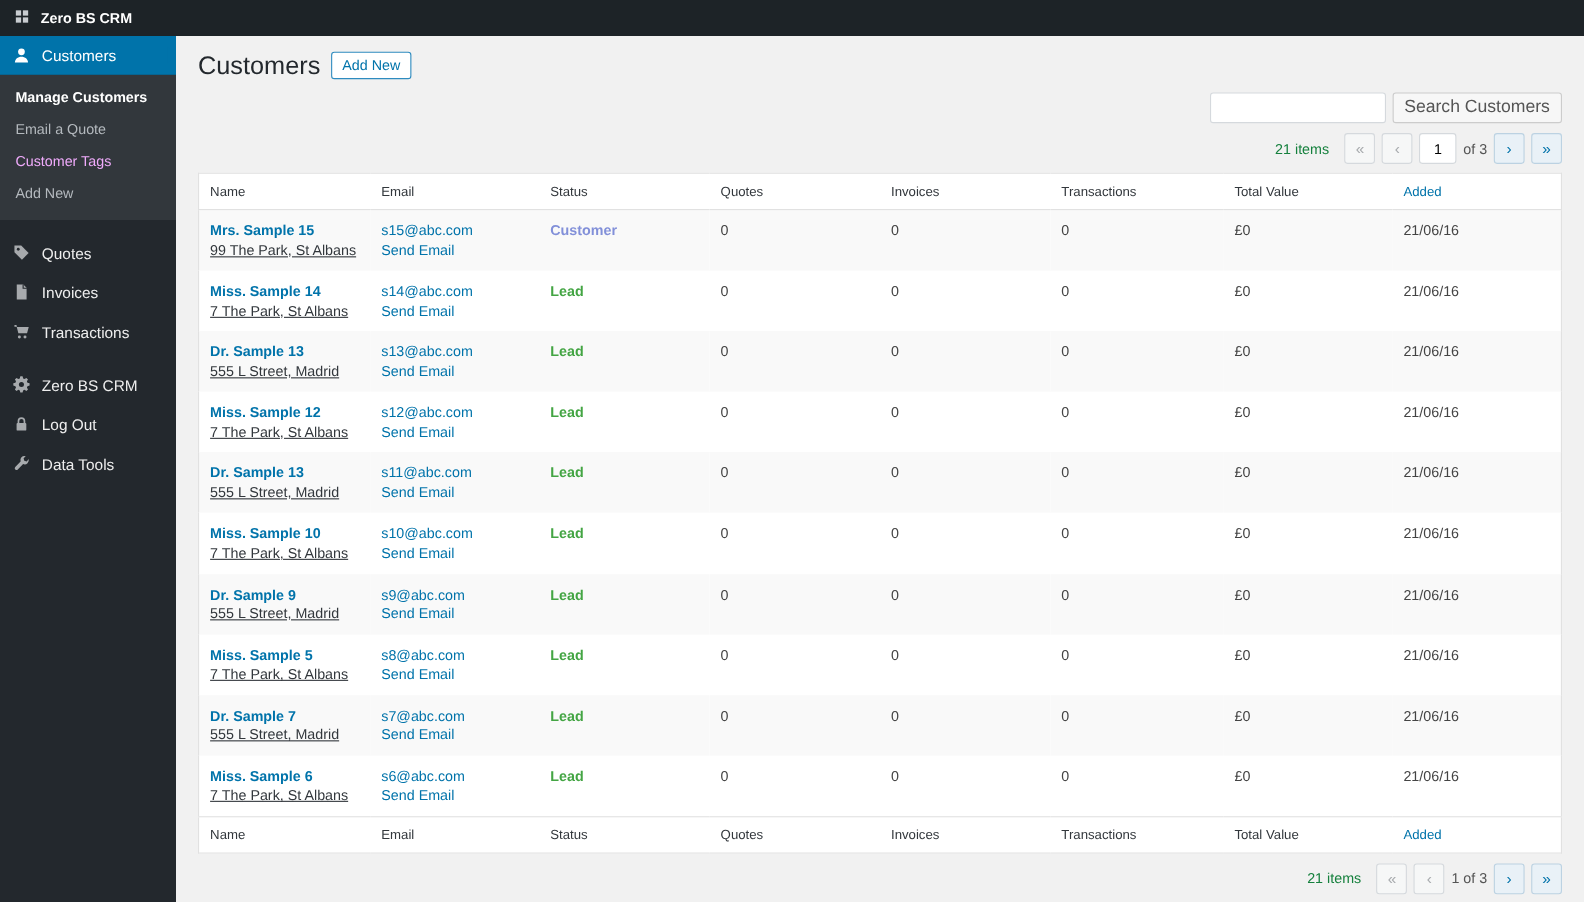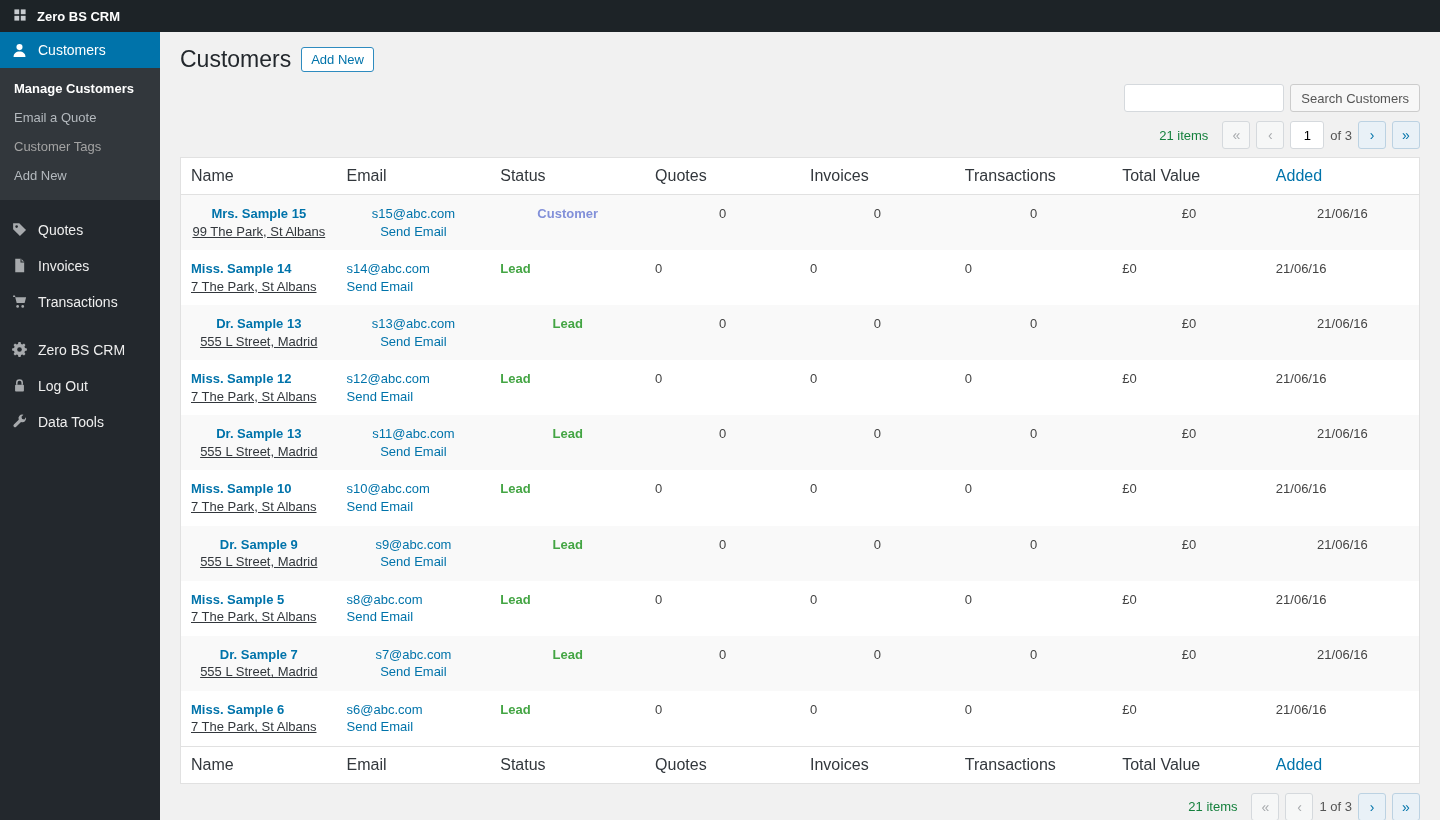--- a/index.html
+++ b/index.html
@@ -20,57 +20,57 @@
     color:#eee; font-size:14px; cursor:pointer; }
   .menu-item .mi-icon { width:20px; height:20px; margin-right:9px; color:#a7aaad; display:flex; align-items:center; justify-content:center; }
   .menu-item .mi-icon svg { width:17px; height:17px; fill:currentColor; }
   .menu-item.active { background:var(--active-menu,#0073aa); color:#fff; }
   .menu-item.active .mi-icon { color:#fff; }
   .menu-item.active::after { content:""; position:absolute; right:-8px; top:50%; margin-top:-8px;
     border:8px solid transparent; border-left-color:var(--active-menu,#0073aa); }
   .submenu { background:#32373c; padding:7px 0 9px; }
   .submenu-item { padding:6px 0 6px 14px; font-size:13px; color:#b4b9be; cursor:pointer; line-height:1.3; }
   .submenu-item.current { color:#fff; font-weight:600; }
-  .submenu-item.tagged { color:#a3a3a3; }
+  .submenu-item.tagged { color:#f0abfc; }
   .group-gap { margin-top:12px; }
 
   
   .content { margin-left:160px; padding:44px 20px 0 20px; }
   .title-row { display:flex; align-items:center; gap:10px; }
   h1 { font-size:23px; font-weight:400; color:#23282d; margin:0; line-height:30px; }
   .page-title-action { font-size:13px; padding:4px 9px; background:#fff; border:1px solid #2e8bbf;
     border-radius:3px; color:var(--accent,#0073aa); }
 
   .search-row { display:flex; justify-content:flex-end; align-items:center; gap:6px; margin-top:10px; }
   .search-input { width:160px; height:28px; border:1px solid #d5d9dd; border-radius:3px; padding:0 6px;
     font-size:13px; background:#fff; }
-  .button { height:28px; padding:0 10px; font-size:13px; background:#f7f7f7; border:1px solid #ccc;
+  .button { height:28px; padding:0 10px; font-size:16px; background:#f7f7f7; border:1px solid #ccc;
     border-radius:3px; color:#555; cursor:pointer; font-family:inherit; }
 
   .tablenav { display:flex; justify-content:flex-end; align-items:center; gap:6px; margin:9px 0 8px;
     font-size:13px; color:#555; }
   .displaying-num { margin-right:8px; color:#15803d; }
   .page-btn { min-width:28px; height:28px; line-height:26px; text-align:center; display:inline-block;
     border:1px solid #d5d9dd; background:#f6f7f7; border-radius:3px; font-size:14px; cursor:default; }
   .page-btn.disabled { color:#a7aaad; }
   .page-btn.enabled { color:var(--accent,#0073aa); background:#e9f1f7; border-color:#bcd2e2; cursor:pointer; }
   .current-page { width:34px; height:28px; border:1px solid #d5d9dd; border-radius:3px; text-align:center;
     font-size:13px; background:#fff; }
   .of-label, .paging-text { color:#555; }
 
   
   table.wp-list-table { width:100%; border-collapse:collapse; table-layout:fixed; background:#fff;
     border:1px solid #e1e1e1; font-size:13px; }
-  .wp-list-table th { text-align:left; font-size:16px; font-weight:400; color:#32373c;
+  .wp-list-table th { text-align:left; font-size:12px; font-weight:400; color:#32373c;
     padding:9px 10px; }
   thead th { border-bottom:1px solid #e1e1e1; }
   tfoot th { border-top:1px solid #e1e1e1; }
   .wp-list-table th.sorted { color:var(--accent,#0073aa); cursor:pointer; }
   .wp-list-table td { padding:10px; vertical-align:top; line-height:1.35; color:#444; }
-  tr.alternate { background:#f9f9f9;text-align:center; }
+  tr.alternate { background:#f9f9f9; }
   .row-title { font-weight:600; }
   .addr { color:#32373c;text-decoration:underline; }
   .status { font-weight:700; }
   .status-lead { color:var(--lead,#44a544); }
   .status-customer { color:var(--customer,#8290d9); }
 
   th:nth-child(1), td:nth-child(1) { width:12.6%; }
   th:nth-child(2), td:nth-child(2) { width:12.4%; }
   th:nth-child(3), td:nth-child(3) { width:12.5%; }
   th:nth-child(4), td:nth-child(4) { width:12.5%; }

